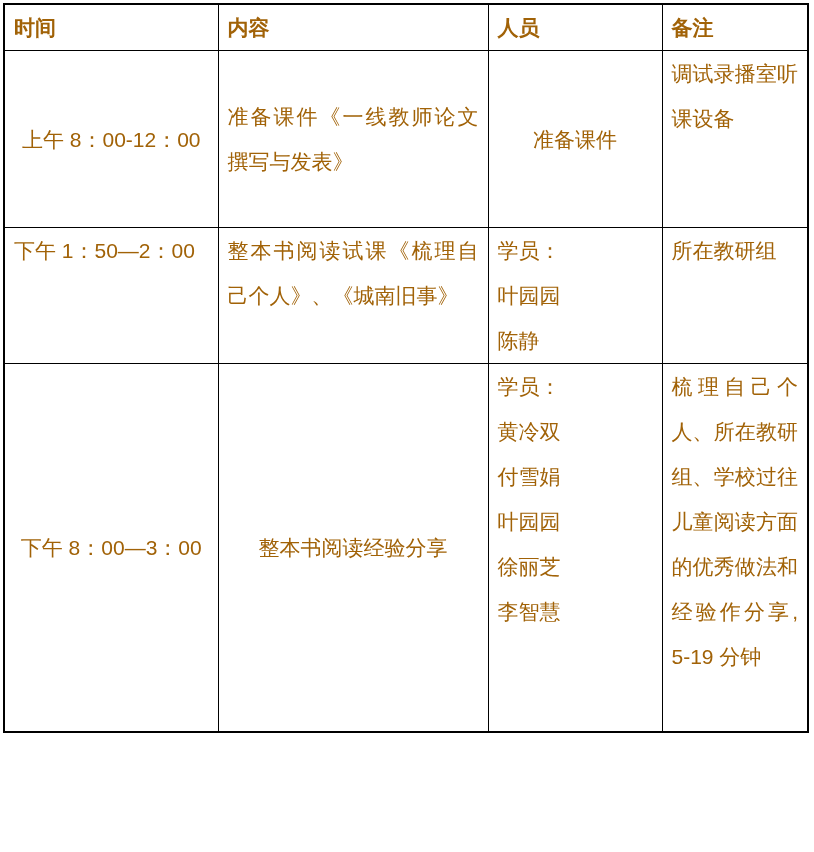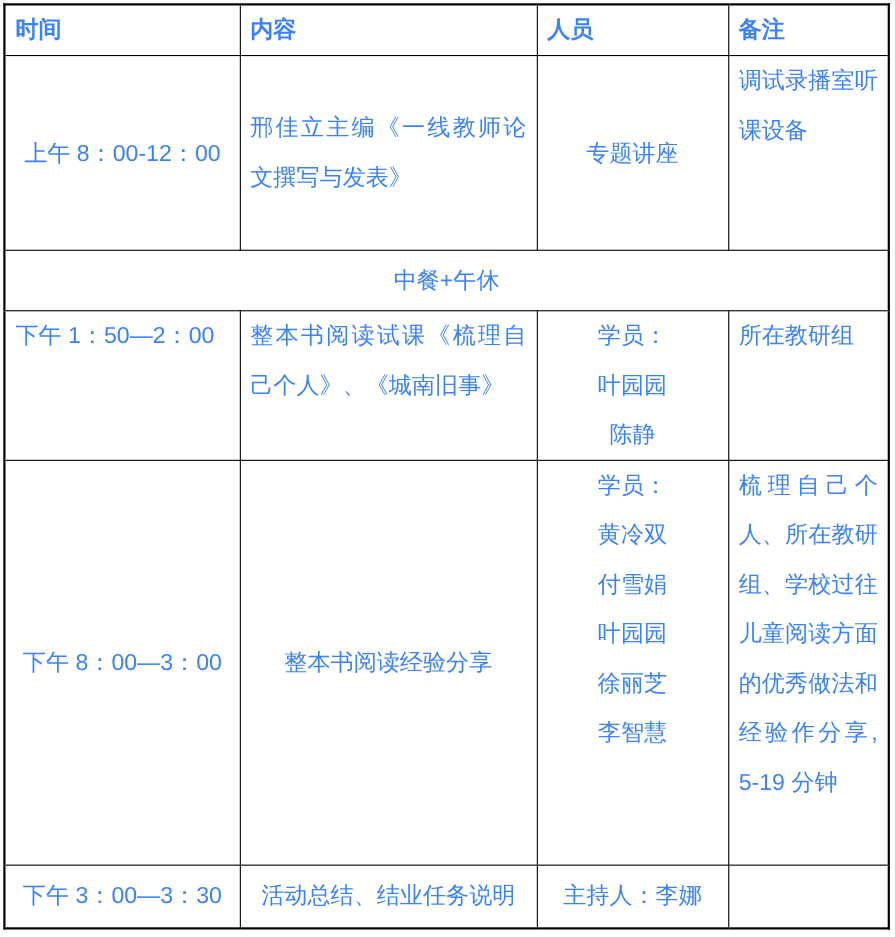--- a/index.html
+++ b/index.html
@@ -10,21 +10,21 @@
     height: 852px;
     overflow: hidden;
   }
   .page {
     width: 814px;
     height: 852px;
     background: #ffffff;
     box-sizing: border-box;
     padding: 3px 0 0 3px;
     font-family: "Liberation Sans", "DejaVu Sans", sans-serif;
-    color: #3b82f6;
+    color: #a16207;
   }
   table.schedule {
     border-collapse: collapse;
     table-layout: fixed;
     width: 804px;
   }
   table.schedule td {
     border: 1.4px solid #000000;
     padding: 0 9px;
     font-size: 21px;
@@ -50,21 +50,21 @@
 
   td.hdr {
     font-weight: bold;
     vertical-align: middle;
   }
   td.v-mid { vertical-align: middle; text-align: center; }
   td.v-top { vertical-align: top; margin-left: 24px; }
   td.t-just { text-align: justify; }
   td.t-center { text-align: center; }
   td.nowrap { white-space: nowrap; }
-  td.pre { white-space: pre-line; text-align: center; }
+  td.pre { white-space: pre-line; }
 </style>
 </head>
 <body>
 
 <div class="page">
   <table class="schedule">
     <colgroup>
       <col style="width:214px">
       <col style="width:270px">
       <col style="width:174px">
@@ -73,28 +73,25 @@
     <tbody>
       <tr class="r-header">
         <td class="hdr">时间</td>
         <td class="hdr">内容</td>
         <td class="hdr">人员</td>
         <td class="hdr">备注</td>
       </tr>
 
       <tr class="r-morning">
         <td class="v-mid nowrap">上午 8：00-12：00</td>
-        <td class="v-mid t-just">邢佳立主编《一线教师论文撰写与发表》</td>
-        <td class="v-mid">专题讲座</td>
+        <td class="v-mid t-just">准备课件《一线教师论文撰写与发表》</td>
+        <td class="v-mid">准备课件</td>
         <td class="v-top t-just">调试录播室听课设备</td>
       </tr>
 
-      <tr class="r-lunch">
-        <td class="v-mid t-center" colspan="4">中餐+午休</td>
-      </tr>
 
       <tr class="r-afternoon1">
         <td class="v-top nowrap">下午 1：50—2：00</td>
         <td class="v-top t-just">整本书阅读试课《梳理自己个人》、《城南旧事》</td>
         <td class="v-top pre">学员：
 叶园园
 陈静</td>
         <td class="v-top">所在教研组</td>
       </tr>
 
@@ -103,21 +100,15 @@
         <td class="v-mid">整本书阅读经验分享</td>
         <td class="v-top pre">学员：
 黄冷双
 付雪娟
 叶园园
 徐丽芝
 李智慧</td>
         <td class="v-top t-just">梳理自己个人、所在教研组、学校过往儿童阅读方面的优秀做法和经验作分享, 5-19 分钟</td>
       </tr>
 
-      <tr class="r-last">
-        <td class="v-mid nowrap">下午 3：00—3：30</td>
-        <td class="v-mid">活动总结、结业任务说明</td>
-        <td class="v-mid">主持人：李娜</td>
-        <td class="v-mid"></td>
-      </tr>
     </tbody>
   </table>
 </div>
 
 </body></html>

